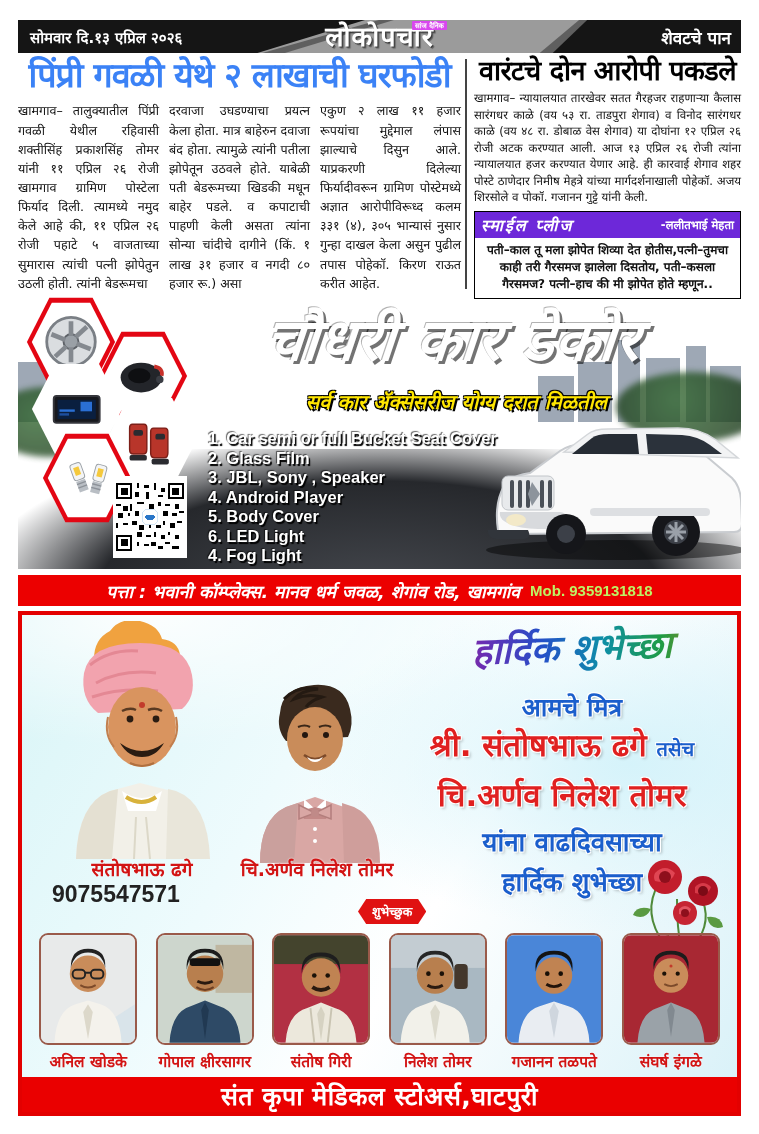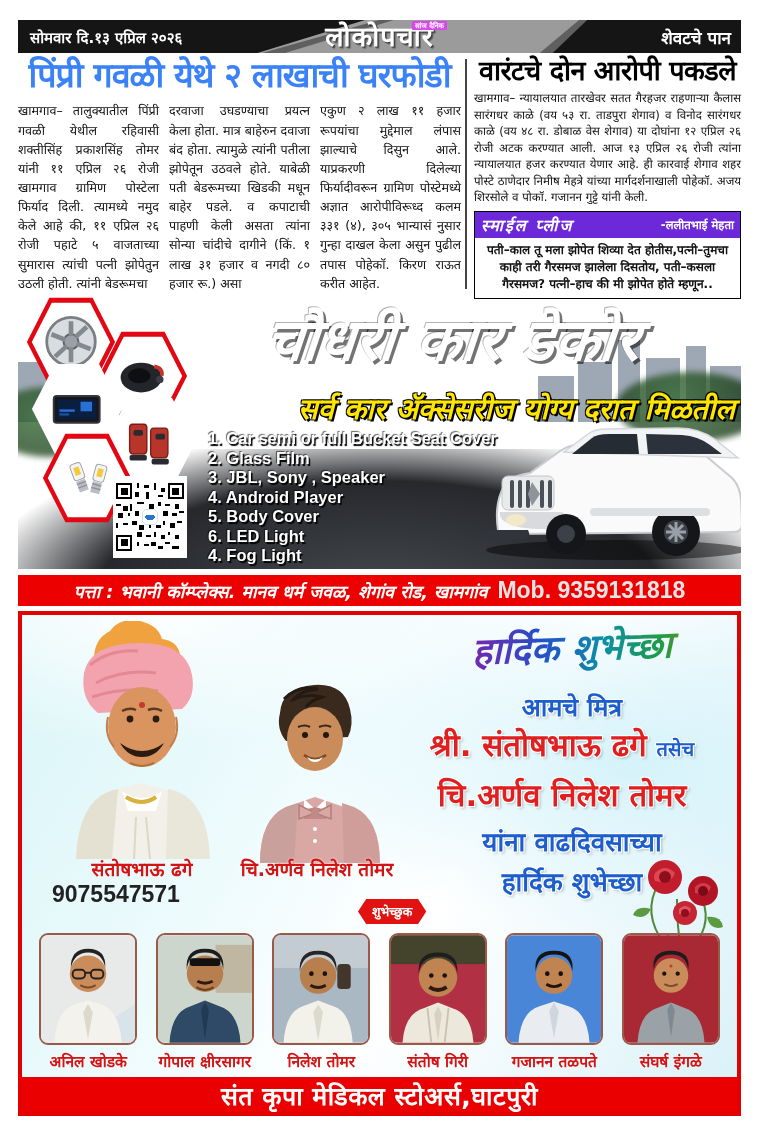--- a/index.html
+++ b/index.html
@@ -43,41 +43,41 @@
   .skyline { position:absolute; left:0; top:40px; width:100%; height:90px; opacity:.55; }
   .bush { position:absolute; width:120px; height:70px; border-radius:50%;
           background:radial-gradient(circle at 40% 40%, #356a33, #1d3d1c 70%); filter:blur(3px); opacity:.8; }
   .bush-l { left:-30px; top:95px; } .bush-r { right:-25px; top:80px; width:150px; }
   .road { position:absolute; left:0; bottom:0; width:100%; height:120px;
           background:radial-gradient(ellipse at 50% 120%, #45484e 0%, #26282c 55%, transparent 80%); }
 
   .car-title { position:absolute; left:150px; right:2px; top:6px; text-align:center; color:#fff;
                font-size:58px; font-weight:bold; transform:skewX(-5deg); letter-spacing:1px;
                text-shadow:3px 3px 0 rgba(0,0,0,.55), -1px -1px 0 rgba(0,0,0,.3); font-style:italic; }
-  .car-subtitle { position:absolute; left:160px; right:6px; top:96px; text-align:right; color:#ffe600;
-                  font-size:29px; font-weight:bold; font-style:italic;
+  .car-subtitle { position:absolute; left:160px; right:6px; top:96px; text-align:center; color:#ffe600;
+                  font-size:20px; font-weight:bold; font-style:italic;
                   text-shadow:2px 2px 0 #000, -1px -1px 0 #000, 1px -1px 0 #000, -1px 1px 0 #000; }
   .car-list { position:absolute; left:190px; top:137px; list-style:none; }
   .car-list li { color:#fff; font-family:"Liberation Sans", sans-serif; font-weight:bold; font-size:16.5px;
                  line-height:19.5px; text-shadow:1.5px 1.5px 1px #000, -1px -1px 1px rgba(0,0,0,.6); }
 
   .hex { position:absolute; clip-path:polygon(26% 2%,74% 2%,99% 50%,74% 98%,26% 98%,1% 50%); }
   .hex-inner { position:absolute; left:5px; top:5px; right:5px; bottom:5px;
                clip-path:polygon(26% 2%,74% 2%,99% 50%,74% 98%,26% 98%,1% 50%);
                background:#fff; display:flex; align-items:center; justify-content:center; }
   .hex svg { width:70%; height:70%; }
   .qr { position:absolute; left:95px; top:184px; width:74px; height:82px; background:#fff; padding:3px; }
   .qr svg { width:100%; height:100%; }
   .suv { position:absolute; left:462px; top:120px; width:272px; height:150px; }
 
   
   .address-bar { position:absolute; left:18px; top:575px; width:723px; height:31px; background:#ec0000;
                  display:flex; align-items:center; justify-content:center; gap:10px; }
   .address-text { color:#fff; font-size:17.5px; font-weight:bold; font-style:italic; }
-  .address-mob { color:#e5e5e5; font-size:23px; font-weight:bold; font-family:"Liberation Sans", sans-serif;text-align:right; }
+  .address-mob { color:#bef264; font-size:15px; font-weight:bold; font-family:"Liberation Sans", sans-serif;text-align:right; }
 
   
   .bday { position:absolute; left:18px; top:611px; width:723px; height:505px; border:4px solid #e30000;
           background:
             radial-gradient(ellipse 600px 220px at 18% 0%, rgba(255,255,255,.9), transparent 60%),
             radial-gradient(ellipse 500px 260px at 85% 30%, rgba(210,242,250,.9), transparent 65%),
             linear-gradient(120deg,#d9f5f7 0%, #eefbfd 35%, #ffffff 58%, #d8f1f8 100%);
           overflow:hidden; }
   .man-photo { position:absolute; left:28px; top:6px; width:180px; height:238px; }
   .boy-photo { position:absolute; left:208px; top:62px; width:170px; height:186px; }
@@ -471,50 +471,50 @@
               <path d="M41 48 q8 4 16 0" stroke="#2a1a10" stroke-width="3" fill="none"></path>
               <path d="M12 112 q2 -32 22 -38 l15 -6 l15 6 q20 6 22 38z" fill="#2e4a66"></path>
               <path d="M49 70 l-4 8 l4 30 l4 -30z" fill="#213952"></path>
             </svg>
         </div>
         <div class="ww-name">गोपाल क्षीरसागर</div>
       </div>
       <div class="ww-cell">
         <div class="ww-photo">
           <svg viewBox="0 0 98 112">
+              <rect width="98" height="112" fill="#b23043"></rect>
+              <rect x="0" y="0" width="98" height="30" fill="#284a28" opacity=".8"></rect>
+              <circle cx="49" cy="44" r="20" fill="#c08352"></circle>
+              <path d="M29 40 q2 -18 20 -18 q18 0 20 18 q2 -22 -20 -22 q-22 0 -20 22z" fill="#1e1e1e"></path>
+              <circle cx="42" cy="42" r="2.4" fill="#1c1208"></circle>
+              <circle cx="56" cy="42" r="2.4" fill="#1c1208"></circle>
+              <path d="M40 54 q9 6 18 0" stroke="#2a1a10" stroke-width="4" fill="none"></path>
+              <path d="M12 112 q2 -30 22 -36 l15 -6 l15 6 q20 6 22 36z" fill="#ece8dc"></path>
+              <path d="M49 74 l-4 8 l4 28 l4 -28z" fill="#d6d2c2"></path>
+              <path d="M38 76 l4 36 M60 76 l-4 36" stroke="#c9c4b2" stroke-width="2"></path>
+            </svg>
+        </div>
+        <div class="ww-name">संतोष गिरी</div>
+      </div>
+      <div class="ww-cell">
+        <div class="ww-photo">
+          <svg viewBox="0 0 98 112">
               <rect width="98" height="112" fill="#a9b8c2"></rect>
               <rect x="0" y="0" width="98" height="34" fill="#c3ccd2"></rect>
               <rect x="66" y="30" width="14" height="26" rx="4" fill="#43372c"></rect>
               <circle cx="46" cy="42" r="19" fill="#b87f4e"></circle>
               <path d="M27 38 q2 -18 19 -18 q17 0 19 18 q2 -22 -19 -22 q-21 0 -19 22z" fill="#262626"></path>
               <circle cx="39" cy="40" r="2.4" fill="#1c1208"></circle>
               <circle cx="53" cy="40" r="2.4" fill="#1c1208"></circle>
               <path d="M38 52 q8 5 16 0" stroke="#2a1a10" stroke-width="3" fill="none"></path>
               <path d="M10 112 q2 -32 20 -38 l16 -6 l16 6 q18 6 20 38z" fill="#f2f1ea"></path>
               <path d="M46 72 l-5 8 l5 30 l5 -30z" fill="#dcdacd"></path>
             </svg>
         </div>
         <div class="ww-name">निलेश तोमर</div>
-      </div>
-      <div class="ww-cell">
-        <div class="ww-photo">
-          <svg viewBox="0 0 98 112">
-              <rect width="98" height="112" fill="#b23043"></rect>
-              <rect x="0" y="0" width="98" height="30" fill="#284a28" opacity=".8"></rect>
-              <circle cx="49" cy="44" r="20" fill="#c08352"></circle>
-              <path d="M29 40 q2 -18 20 -18 q18 0 20 18 q2 -22 -20 -22 q-22 0 -20 22z" fill="#1e1e1e"></path>
-              <circle cx="42" cy="42" r="2.4" fill="#1c1208"></circle>
-              <circle cx="56" cy="42" r="2.4" fill="#1c1208"></circle>
-              <path d="M40 54 q9 6 18 0" stroke="#2a1a10" stroke-width="4" fill="none"></path>
-              <path d="M12 112 q2 -30 22 -36 l15 -6 l15 6 q20 6 22 36z" fill="#ece8dc"></path>
-              <path d="M49 74 l-4 8 l4 28 l4 -28z" fill="#d6d2c2"></path>
-              <path d="M38 76 l4 36 M60 76 l-4 36" stroke="#c9c4b2" stroke-width="2"></path>
-            </svg>
-        </div>
-        <div class="ww-name">संतोष गिरी</div>
       </div>
       <div class="ww-cell">
         <div class="ww-photo">
           <svg viewBox="0 0 98 112">
               <rect width="98" height="112" fill="#4a86d8"></rect>
               <circle cx="49" cy="42" r="19" fill="#c08352"></circle>
               <path d="M30 38 q2 -18 19 -18 q17 0 19 18 q3 -22 -19 -22 q-22 0 -19 22z" fill="#141414"></path>
               <circle cx="42" cy="40" r="2.4" fill="#180f06"></circle>
               <circle cx="56" cy="40" r="2.4" fill="#180f06"></circle>
               <path d="M41 51 q8 5 16 0" stroke="#21130a" stroke-width="3" fill="none"></path>

